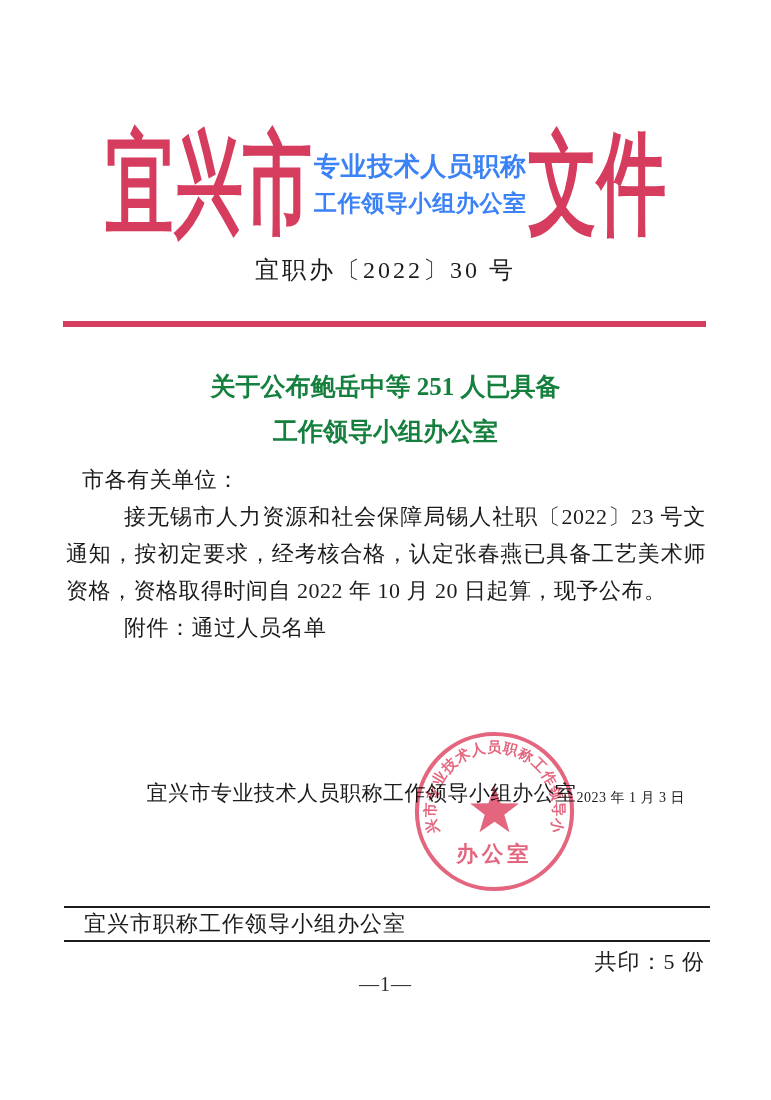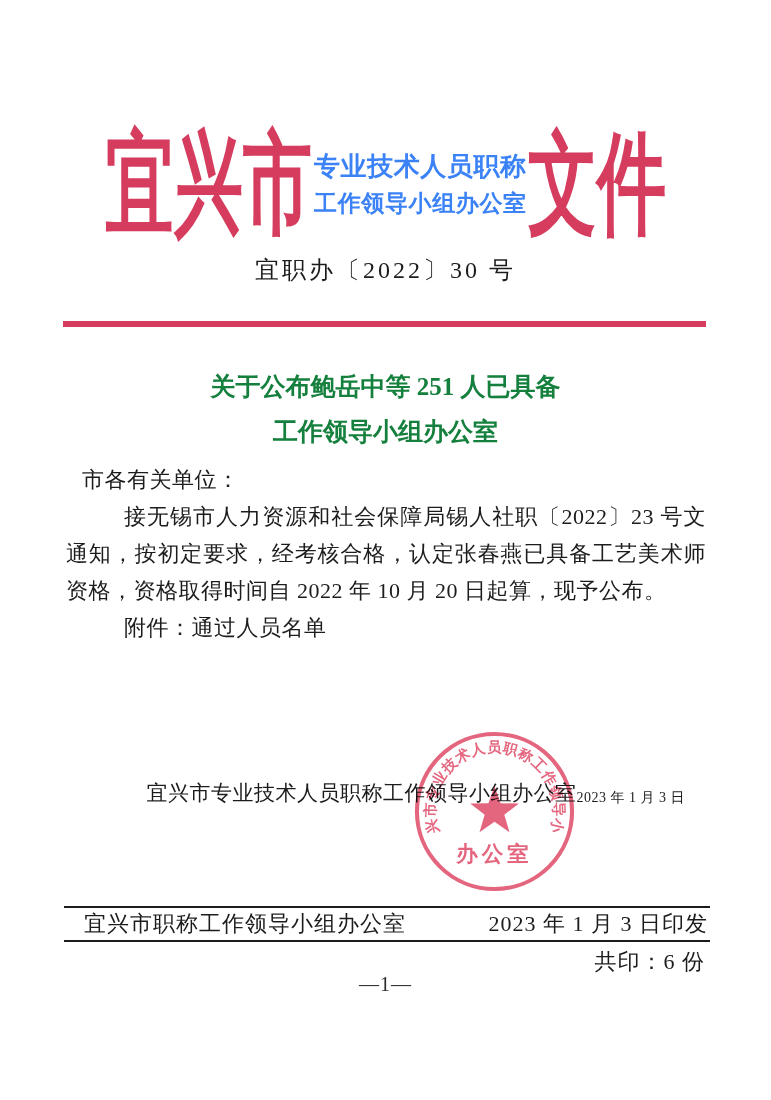--- a/index.html
+++ b/index.html
@@ -146,19 +146,18 @@
     <text font-size="17.5" font-weight="bold" fill="#e0506c" letter-spacing="1">
       <textPath href="#sealArc" startOffset="50%" text-anchor="middle">宜兴市专业技术人员职称工作领导小组</textPath>
     </text>
     <polygon points="100,69 107.4,89.9 129.5,90.4 111.9,103.9 118.2,125.1 100,112.5 81.8,125.1 88.1,103.9 70.5,90.4 92.6,89.9" fill="#e0506c"></polygon>
     <text x="100" y="160" font-size="26" font-weight="bold" fill="#e0506c" text-anchor="middle" letter-spacing="5">办公室</text>
   </svg>
 
   <div class="footer-rule rule-top"></div>
   <div class="footer-row">
     <span class="office">宜兴市职称工作领导小组办公室</span>
-    <span class="printed">2023 年 1 月 3 日印发</span>
   </div>
   <div class="footer-rule rule-bottom"></div>
-  <div class="copies">共印：6 份</div>
+  <div class="copies">共印：5 份</div>
   <div class="page-num">—1—</div>
 
 </div>
 
 </body></html>

